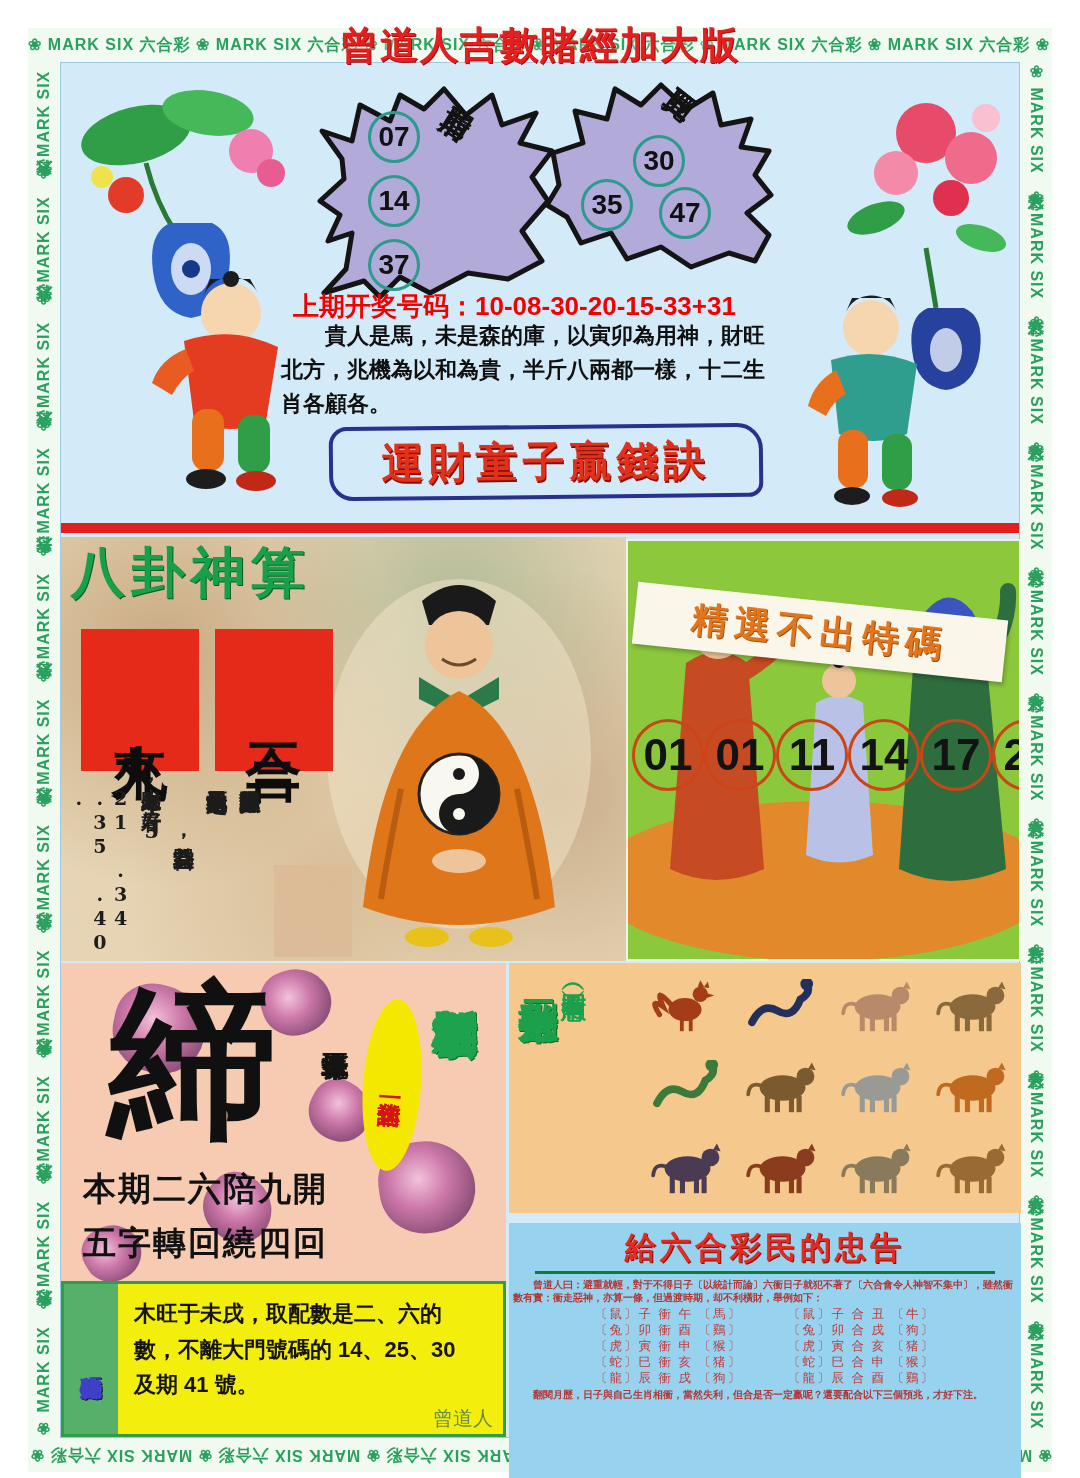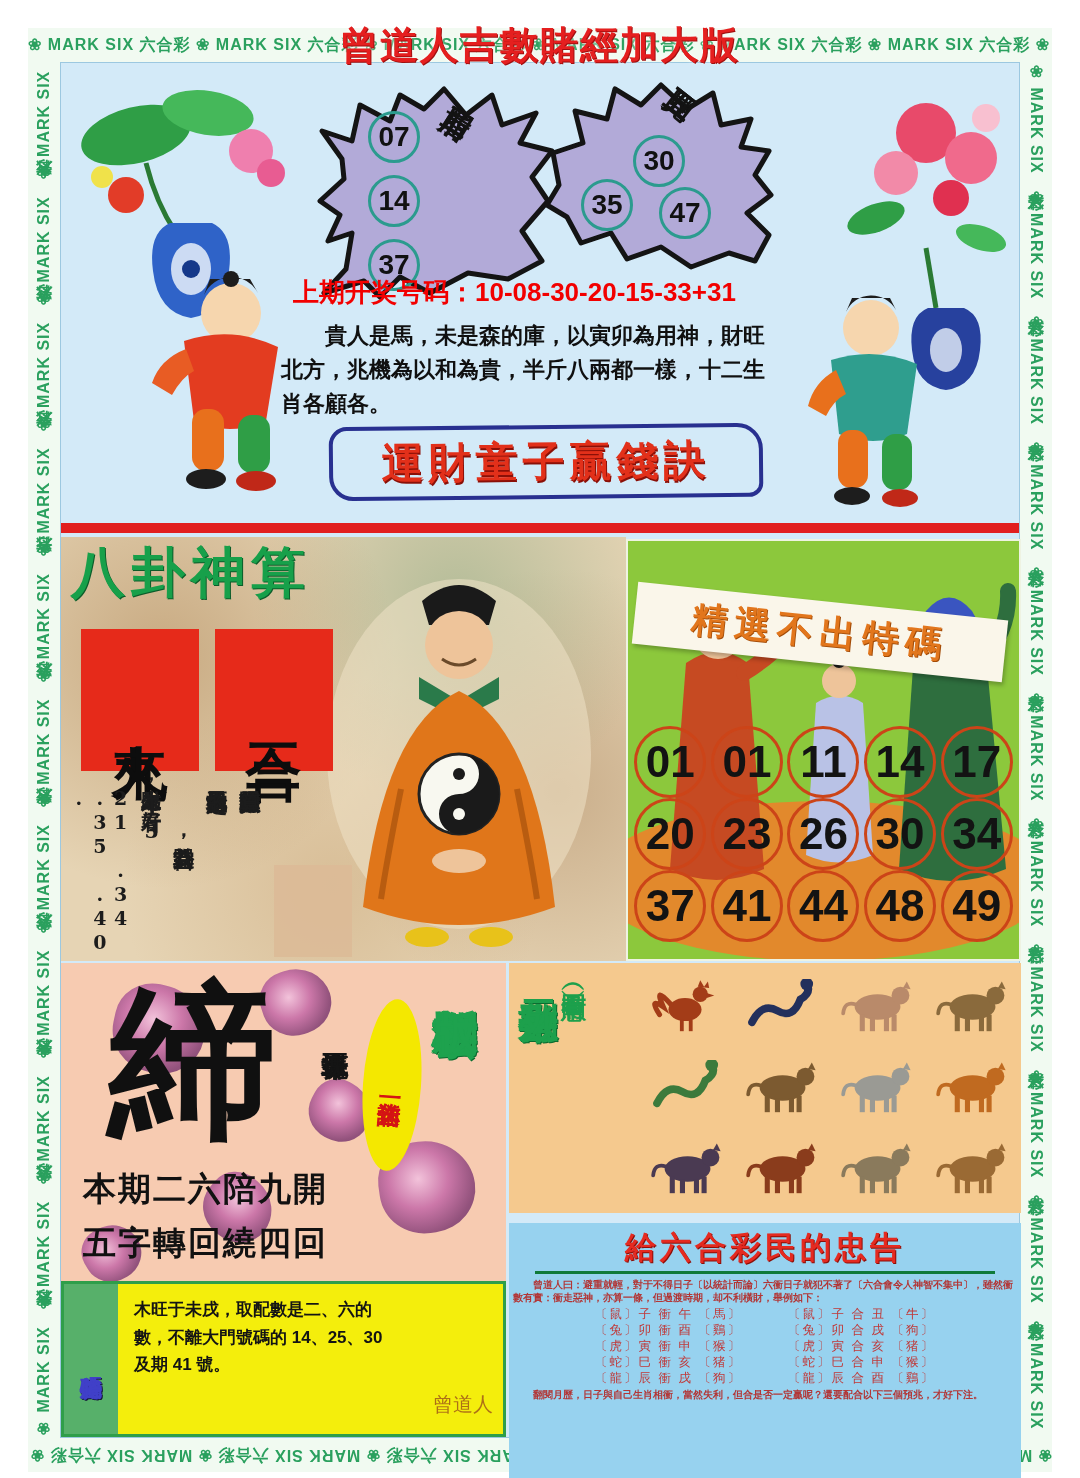--- a/index.html
+++ b/index.html
@@ -19,21 +19,21 @@
   
   #content{position:absolute;left:60px;top:62px;width:960px;height:1376px;background:#d3eaf8;border:1px solid #9cc8e0;box-sizing:border-box;}
   #main-title{position:absolute;left:0;right:0;top:20px;margin:auto;width:540px;text-align:center;
       font-size:38px;font-weight:bold;color:#e51f1f;letter-spacing:2px;z-index:5;
       text-shadow:1px 1px 0 #a01010,0 0 4px rgba(255,255,255,.8);}
 
   .blob-label{writing-mode:vertical-rl;text-orientation:upright;font-size:29px;font-weight:bold;color:#131313;}
   .blob-num{position:absolute;width:46px;height:46px;border:3px solid #2b9b8e;border-radius:50%;
       display:flex;align-items:center;justify-content:center;font-size:28px;font-weight:bold;color:#111;}
 
-  #last-draw{left:232px;top:212px;width:490px;font-size:26px;font-weight:bold;color:#f20000;}
+  #last-draw{left:232px;top:226px;width:490px;font-size:26px;font-weight:bold;color:#f20000;}
   #fortune-paragraph{left:220px;top:256px;width:486px;font-size:22px;font-weight:bold;color:#101010;
       line-height:1.55;text-indent:2em;}
   #money-banner{left:268px;top:362px;width:426px;height:66px;border:4px solid #283090;border-radius:18px 26px 14px 24px;
       display:flex;align-items:center;justify-content:center;transform:rotate(-.6deg);}
   #money-banner span{font-size:42px;font-weight:bold;color:#e2301a;letter-spacing:5px;text-shadow:1px 2px 0 #8a1008;}
 
   #red-divider{left:0;top:460px;width:958px;height:10px;background:#e11f1f;}
 
   
   #bagua{left:0;top:474px;width:565px;height:424px;background-color:#e6d4b4;
@@ -53,21 +53,21 @@
   .bagua-col.c4{font-size:20px;}
   .bagua-col.c5{font-size:19px;padding-top:12px;letter-spacing:2px;}
   #paper-card{left:213px;top:328px;width:78px;height:92px;background:#dcba97;opacity:.9;}
 
   
   #special{left:565px;top:476px;width:395px;height:422px;background:#8cc83c;border:2px solid #eef3e2;box-sizing:border-box;overflow:hidden;}
   #special-banner{position:absolute;left:6px;top:60px;width:372px;height:62px;background:#faf6ea;
       transform:rotate(6deg);box-shadow:2px 3px 4px rgba(0,0,0,.25);
       display:flex;align-items:center;justify-content:center;}
   #special-banner span{font-size:36px;font-weight:bold;color:#e2761c;letter-spacing:7px;text-shadow:1px 1px 0 #a34c08;}
-  #num-grid{position:absolute;left:4px;right:4px;top:178px;bottom:10px;display:flex;flex-direction:column;justify-content:center;}
+  #num-grid{position:absolute;left:4px;right:4px;top:178px;bottom:10px;display:flex;flex-direction:row;justify-content:flex-start;}
   .num-row{display:flex;justify-content:space-around;}
   .num-cell{width:66px;height:66px;border:3px solid #cc4418;border-radius:50%;
       display:flex;align-items:center;justify-content:center;font-size:44px;font-weight:bold;color:#131313;}
 
   
   #mystery{left:0;top:900px;width:445px;height:318px;background:#f7cbb1;overflow:hidden;}
   .blossom{position:absolute;border-radius:44% 56% 50% 50%;
       background:radial-gradient(circle at 42% 40%,#f2c2de 0%,#c870a8 38%,#8a4878 72%,#6c366a 100%);opacity:.92;}
   #big-char{position:absolute;left:48px;top:6px;font-size:168px;line-height:1.1;font-weight:bold;color:#101010;
       font-family:"DejaVu Serif",serif;z-index:2;}
@@ -99,22 +99,22 @@
   #advice-cols{display:flex;justify-content:center;gap:46px;margin:2px 0;}
   .bracket-col div{font-size:12.5px;font-weight:normal;color:#c03838;line-height:1.28;letter-spacing:2px;}
 
   
   #tip{left:0;top:1218px;width:445px;height:156px;border:3px solid #2f9e4a;background:#f4ee0c;
       box-sizing:border-box;display:flex;}
   #tip-side{width:54px;background:#57b06a;display:flex;align-items:center;justify-content:center;}
   #tip-side span{writing-mode:vertical-rl;text-orientation:upright;font-size:22px;font-weight:bold;color:#4040c8;
       line-height:1;text-shadow:1px 1px 0 #16163a;}
   #tip-main{position:relative;flex:1;padding:12px 14px 4px 16px;}
-  #tip-main .tip-line{font-size:17px;font-weight:bold;color:#141414;line-height:1.62;}
-  #tip-watermark{position:absolute;right:10px;bottom:16px;font-size:20px;color:#7f1d1d;opacity:.6;}
+  #tip-main .tip-line{font-size:22px;font-weight:bold;color:#141414;line-height:1.62;}
+  #tip-watermark{position:absolute;right:10px;bottom:2px;font-size:20px;color:#0c4a6e;opacity:.6;}
 </style>
 </head>
 <body>
 
 <svg width="0" height="0" style="position:absolute">
   <defs>
     <g id="sym-quad">
       <ellipse cx="32" cy="22" rx="18" ry="10" fill="currentColor"></ellipse>
       <circle cx="50" cy="13" r="7" fill="currentColor"></circle>
       <path d="M52,7 l3,-5 3,6 z" fill="currentColor"></path>

